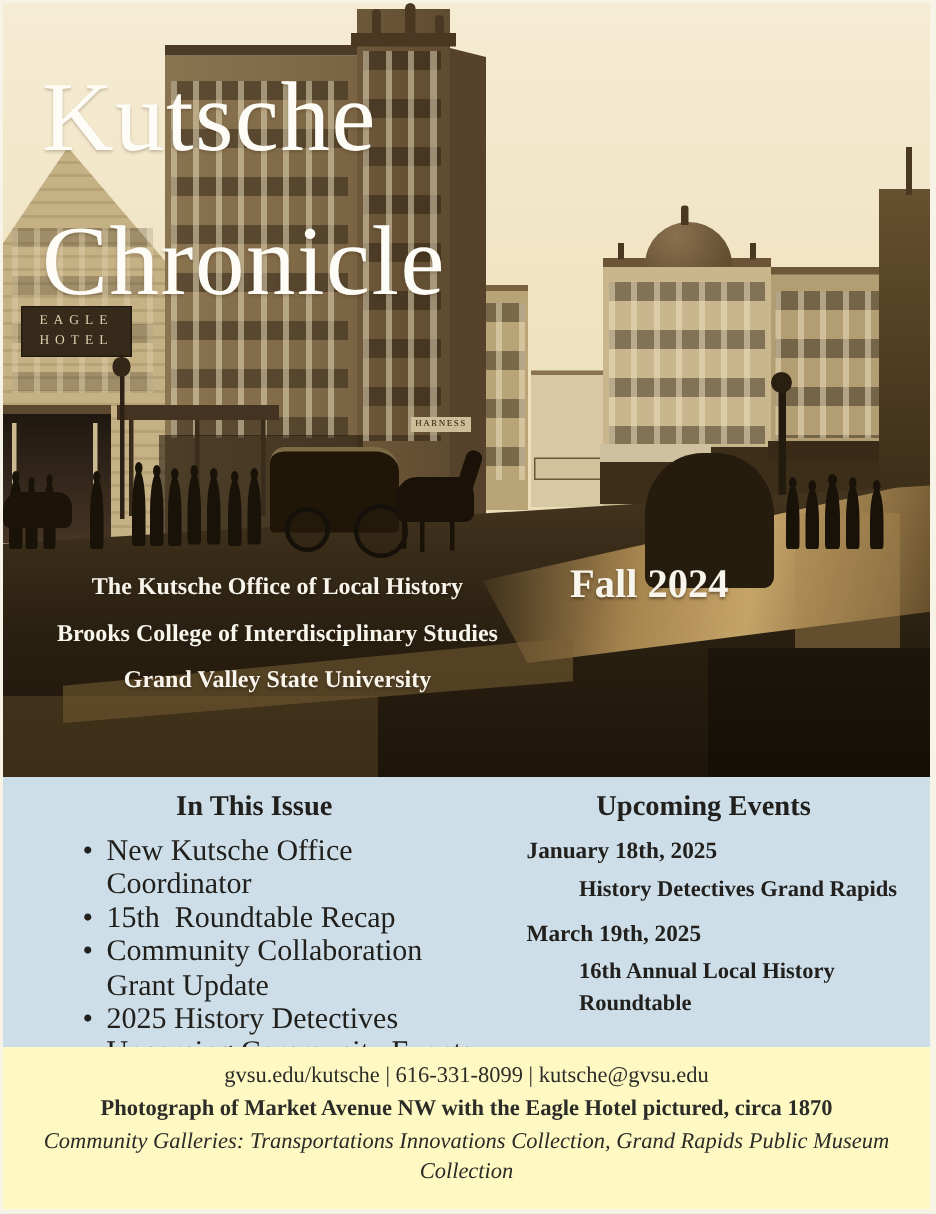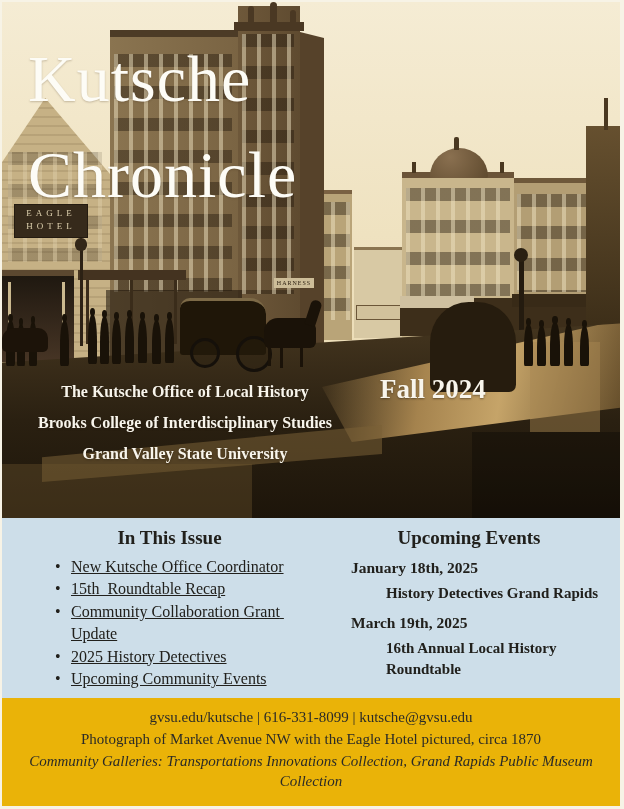--- a/index.html
+++ b/index.html
@@ -107,31 +107,31 @@
       text-shadow:0 1px 2px rgba(40,28,14,.5);text-align:center;}
   .org-block div{line-height:31px;}
   .issue-label{position:absolute;left:380px;top:374px;color:#f8f5ec;font-weight:bold;font-size:27px;
       text-shadow:0 1px 2px rgba(40,28,14,.5);}
 
   
   .section-blue{position:absolute;left:2px;top:518px;width:618px;height:180px;background:#cddee9;color:#21201c;}
   .col-issue{position:absolute;left:20px;top:0;width:295px;}
   .col-issue h2,.col-events h2{margin:0;padding-top:9px;font-size:19px;text-align:center;font-weight:bold;}
   .col-issue ul{margin:7px 0 0 33px;padding:0;list-style:none;}
-  .col-issue li{position:relative;padding-left:16px;font-size:16px;line-height:22.4px;white-space:pre-wrap;text-decoration:underline;}
+  .col-issue li{position:relative;padding-left:16px;font-size:20px;line-height:22.4px;white-space:pre-wrap;}
   .col-issue li::before{content:"\2022";position:absolute;left:0;top:0;}
   .col-events{position:absolute;left:332px;top:0;width:270px;}
   .event-date{margin-top:9px;padding-left:17px;font-weight:bold;font-size:15.5px;line-height:20px;}
   .event-line{margin-top:5px;padding-left:52px;font-size:15px;line-height:21px;font-weight:bold;}
 
   
-  .footer{position:absolute;left:2px;top:698px;width:618px;height:108px;background:#eab308;
+  .footer{position:absolute;left:2px;top:698px;width:618px;height:108px;background:#fef9c3;
       color:#2b2b27;text-align:center;font-size:15px;}
   .footer-contact{padding-top:9px;line-height:20px;}
-  .footer-caption{margin-top:2px;line-height:20px;}
+  .footer-caption{margin-top:2px;line-height:20px;font-weight:bold;}
   .footer-credit{margin-top:2px;line-height:20px;font-style:italic;}
 </style>
 </head>
 <body>
 
 <div class="page">
 
   <div class="photo">
 
     <div class="abs bldg-harness"></div>

